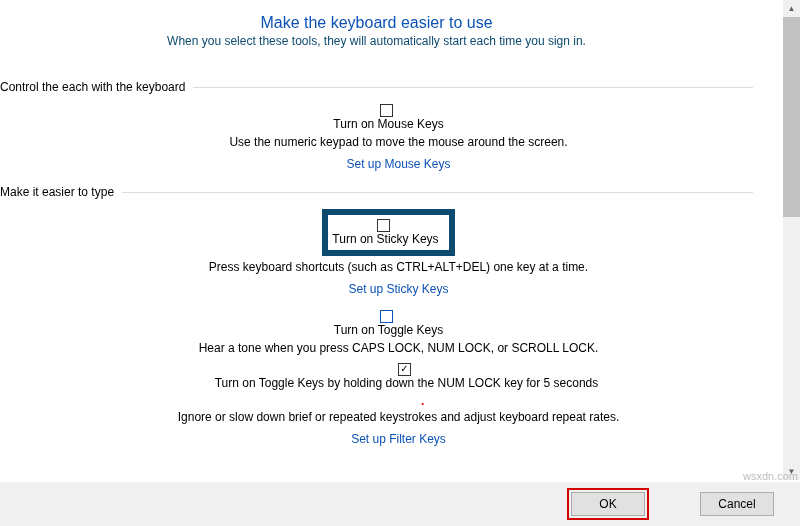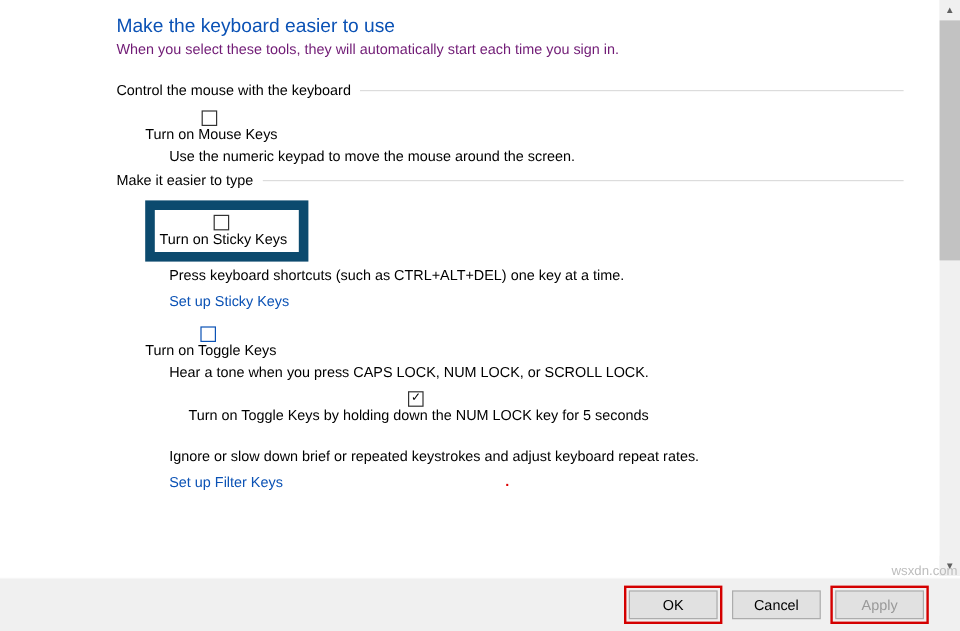--- a/index.html
+++ b/index.html
@@ -21,33 +21,33 @@
   }
   .scroll-area {
     position: absolute;
     left: 0; top: 0;
     width: 783px; 
     height: 480px;
     overflow: hidden;
     padding: 14px 0 0 0;
   }
   .content {
-    padding-left: 97px;
     padding-right: 30px;
+    text-align: center;
   }
   .title {
     color: #0b52b5;
     font-size: 16px;
     font-weight: 400;
     margin-bottom: 2px;
   }
   .subtitle {
     font-size: 12px;
-    color: #701a75;
-    margin-bottom: 20px;
+    color: #0c4a6e;
+    margin-bottom: 32px;
   }
   .group-header {
     display: flex;
     align-items: center;
     margin-bottom: 10px;
   }
   .group-label {
     font-size: 12px;
     color: #000;
     white-space: nowrap;
@@ -88,21 +88,21 @@
     margin-top: 3px;
     margin-bottom: 6px;
   }
   .link {
     color: #0b52b5;
     cursor: pointer;
     margin-top: 8px;
     margin-bottom: 14px;
   }
   .highlight {
-    border: 8px solid #0c4a6e;
+    border: 6px solid #0c4a6e;
     display: inline-block;
     padding: 4px 10px 4px 4px;
   }
   .red-dot {
     position: absolute;
     left: 421px;
     top: 394px;
     color: #d00;
     font-weight: bold;
   }
@@ -133,20 +133,21 @@
   .button-bar {
     position: absolute;
     left: 0; right: 0; bottom: 0;
     height: 44px;
     background: #f0f0f0;
     display: flex;
     align-items: center;
     justify-content: flex-end;
     padding-right: 26px;
     border-top: 1px solid #ffffff;
+    gap: 43px;
   }
   .btn-std {
     min-width: 72px;
     height: 22px;
     background: #e1e1e1;
     border: 1px solid #acacac;
     margin-left: 8px;
     display: inline-flex;
     align-items: center;
     justify-content: center;
@@ -174,31 +175,32 @@
 
 <div class="window">
 
   <div class="scroll-area">
     <div class="content">
 
       <div class="title">Make the keyboard easier to use</div>
       <div class="subtitle">When you select these tools, they will automatically start each time you sign in.</div>
 
       <div class="group-header">
-        <span class="group-label">Control the mouse with the keyboard</span>
+        <span class="group-label">Control the each with the keyboard</span>
         <span class="group-line"></span>
       </div>
 
       <div class="row">
         <label class="checkbox">
           <span class="cb-box"></span>
           <span>Turn on Mouse Keys</span>
         </label>
       </div>
       <div class="row2 desc">Use the numeric keypad to move the mouse around the screen.</div>
+      <div class="row2 link">Set up Mouse Keys</div>
 
       <div class="group-header">
         <span class="group-label">Make it easier to type</span>
         <span class="group-line"></span>
       </div>
 
       <div class="row">
         <span class="highlight">
           <label class="checkbox">
             <span class="cb-box"></span>
@@ -236,18 +238,15 @@
     <div class="btn down">▼</div>
   </div>
 
   <div class="watermark">wsxdn.com</div>
 
   <div class="button-bar">
     <span class="btn-wrap-red">
       <span class="btn-std">OK</span>
     </span>
     <span class="btn-std">Cancel</span>
-    <span class="btn-wrap-red">
-      <span class="btn-std disabled">Apply</span>
-    </span>
   </div>
 
 </div>
 
 </body></html>

